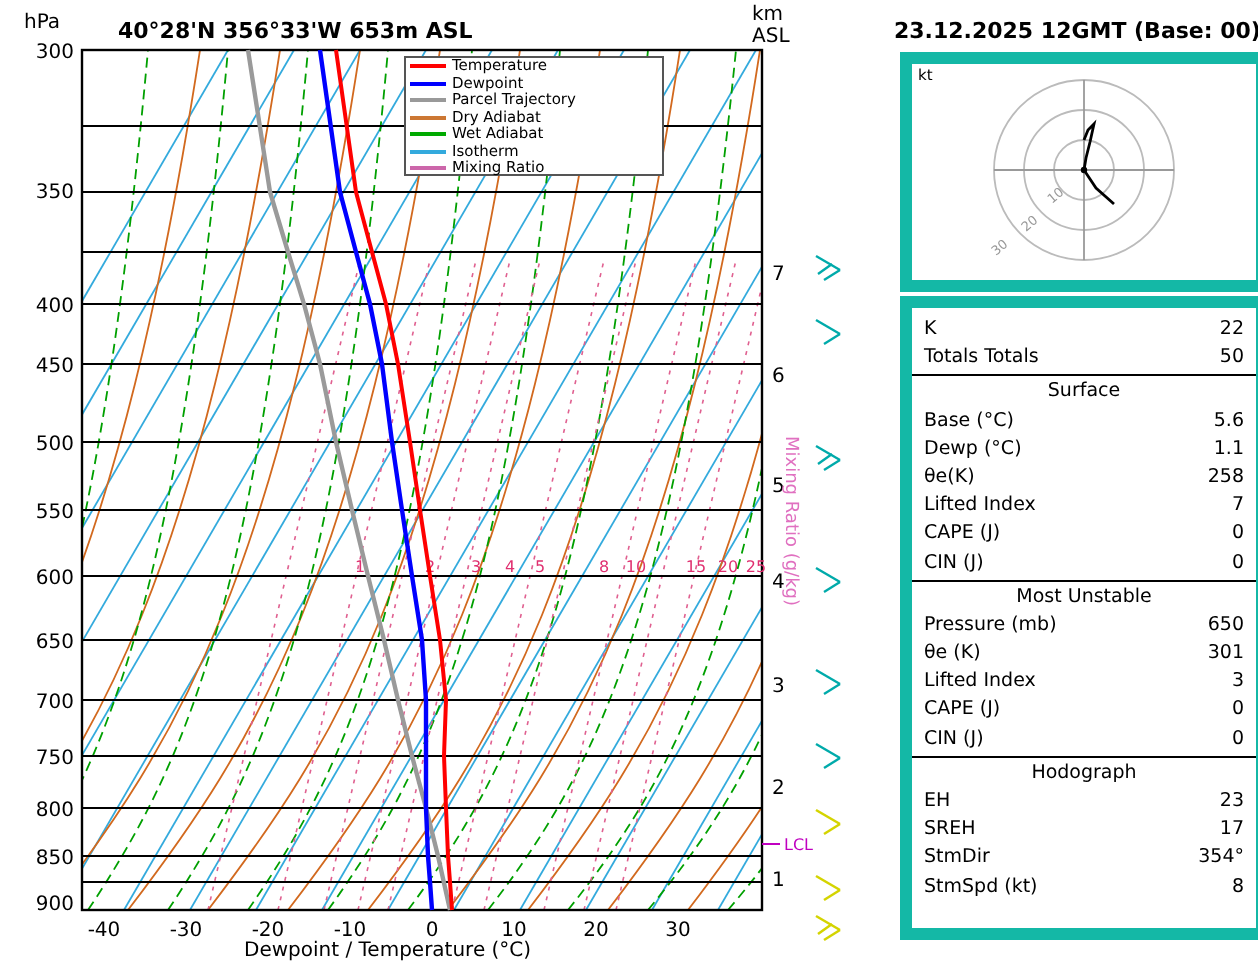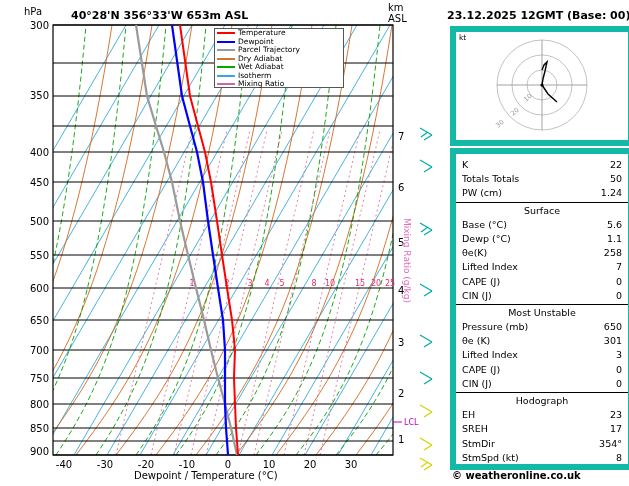--- a/index.html
+++ b/index.html
@@ -1,20 +1,20 @@
 <!DOCTYPE html>
 <html><head>
 <meta charset="utf-8">
 <style>
   html,body{margin:0;padding:0;}
   body{width:629px;height:486px;background:#ffffff;font-family:"DejaVu Sans",sans-serif;overflow:hidden;position:relative;}
   .root{position:absolute;left:0;top:0;width:629px;height:486px;}
   .abs{position:absolute;}
   
-  #skewt-panel{left:16px;top:0;width:440px;height:408px;}
+  #skewt-panel{left:4px;top:0;width:440px;height:408px;}
   #plot-title{left:55px;top:9px;font-size:11px;font-weight:bold;color:#000;white-space:nowrap;}
   #hpa-label{left:8px;top:6px;font-size:10px;color:#000;}
   #km-label{left:372px;top:2px;font-size:10px;color:#000;}
   #asl-label{left:372px;top:13px;font-size:10px;color:#000;}
   #date-title{left:447px;top:9px;font-size:11px;font-weight:bold;color:#000;white-space:nowrap;}
   .axis-x-label{left:118px;top:470px;font-size:10px;color:#000;}
   .credit{left:452px;top:470px;font-size:10px;color:#000;font-weight:bold;}
   svg{display:block;}
   .legendbox{left:198px;top:28px;width:128px;height:58px;background:#ffffff;border:1px solid #555;}
   .legend-row{display:flex;align-items:center;height:8px;margin:0 0 0.5px 2px;}
@@ -304,24 +304,20 @@
   <div class="abs panel" id="info-panel">
     <div style="height:4px"></div>
     <div class="info-line">
       <span>K</span>
       <span>22</span>
     </div>
     <div class="info-line">
       <span>Totals Totals</span>
       <span>50</span>
     </div>
-    <div class="info-line">
-      <span>PW (cm)</span>
-      <span>1.24</span>
-    </div>
     <div class="sep"></div>
     <div class="info-head">Surface</div>
     <div class="info-line">
       <span>Base (°C)</span>
       <span>5.6</span>
     </div>
     <div class="info-line">
       <span>Dewp (°C)</span>
       <span>1.1</span>
     </div>
@@ -376,14 +372,13 @@
     <div class="info-line">
       <span>StmDir</span>
       <span>354°</span>
     </div>
     <div class="info-line">
       <span>StmSpd (kt)</span>
       <span>8</span>
     </div>
   </div>
 
-  <div class="abs credit">© weatheronline.co.uk</div>
 </div>
 
 </body></html>

